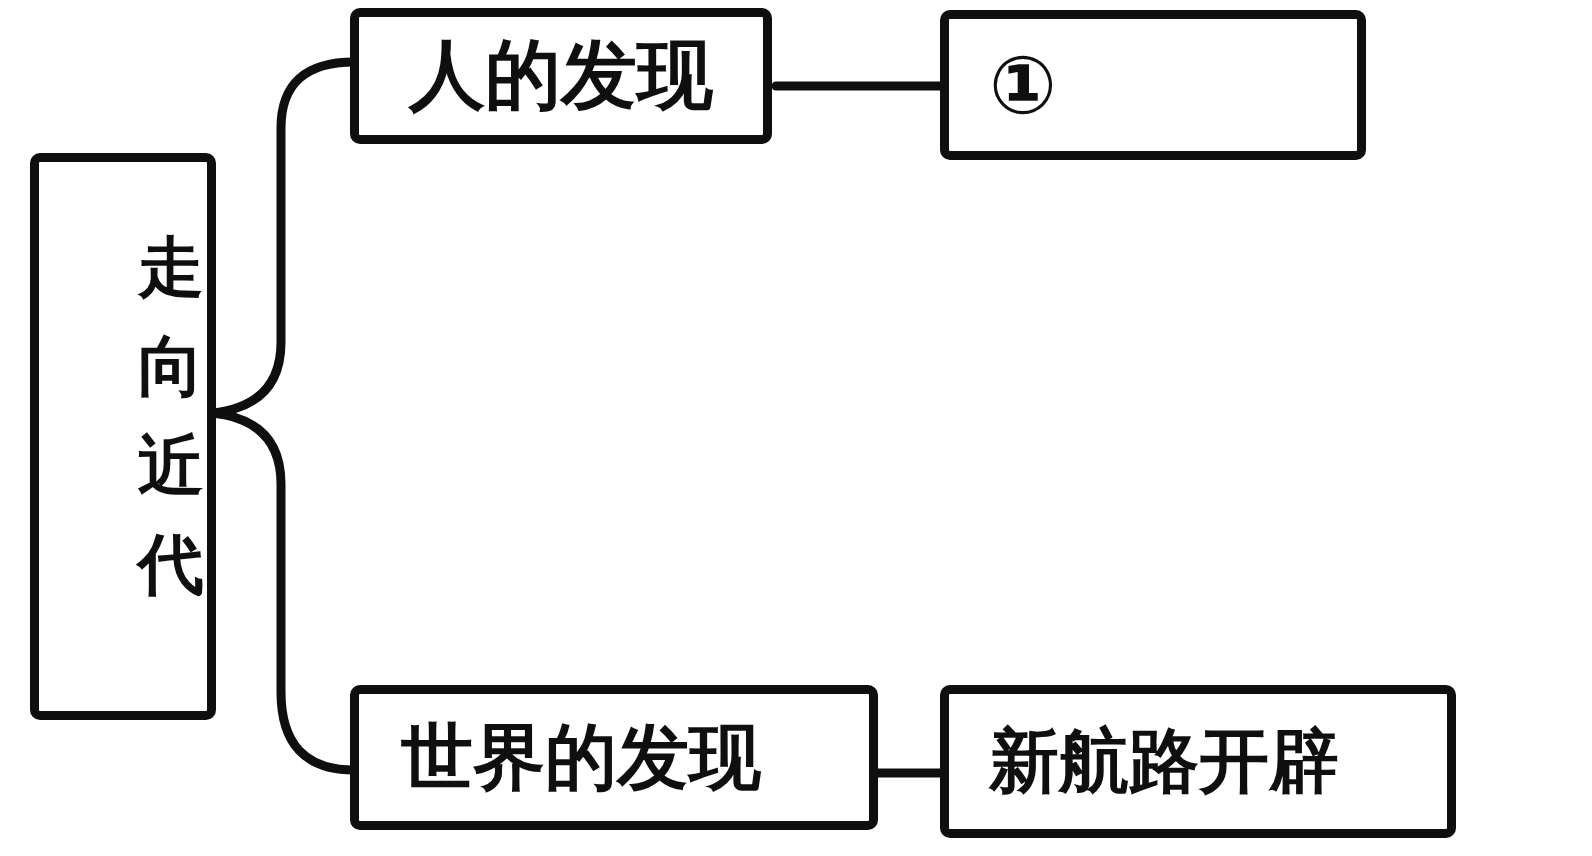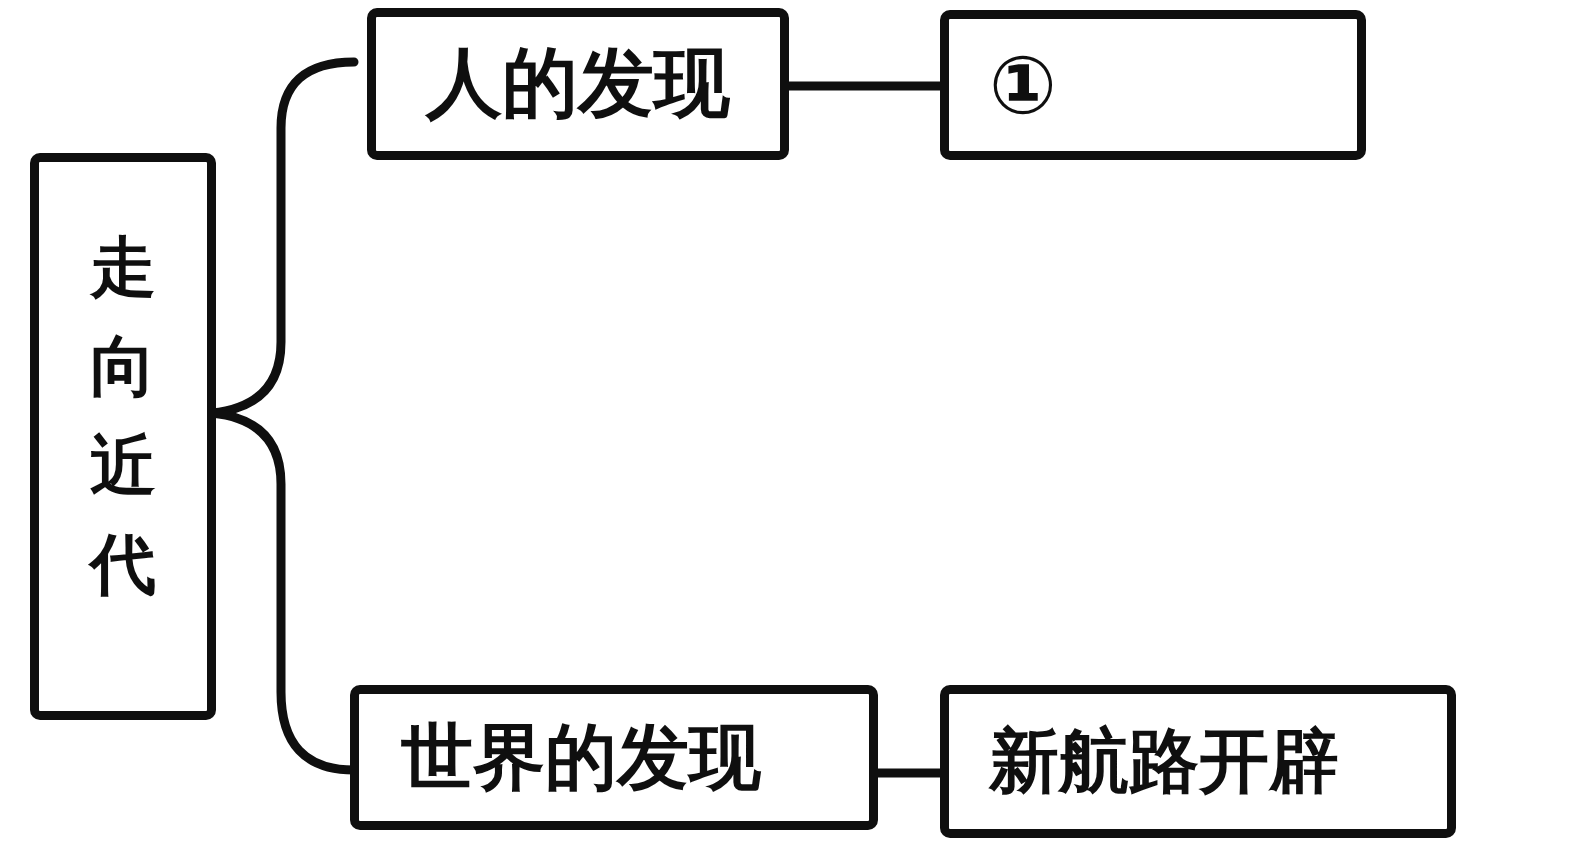--- a/index.html
+++ b/index.html
@@ -43,39 +43,38 @@
     color: var(--text);
     font-weight: bold;
     z-index: 2;
     white-space: nowrap;
   }
   #root-node {
     left: 30px;
     top: 153px;
     width: 186px;
     height: 567px;
-    justify-content: center;
+    justify-content: flex-end;
     padding-bottom: 41px;
   }
   .vlabel {
     width: 1.1em;
     font-size: 66px;
     line-height: 1.5;
     word-break: break-all;
     white-space: normal;
     text-align: center;
   }
   #branch-human {
     left: 350px;
     top: 8px;
     width: 422px;
-    height: 152px;
+    height: 136px;
     justify-content: center;
     font-size: 76px;
-    margin-left: 17px;
   }
   #detail-human {
     left: 940px;
     top: 10px;
     width: 426px;
     height: 150px;
     padding-left: 40px;
     font-size: 80px;
   }
   #branch-world {

